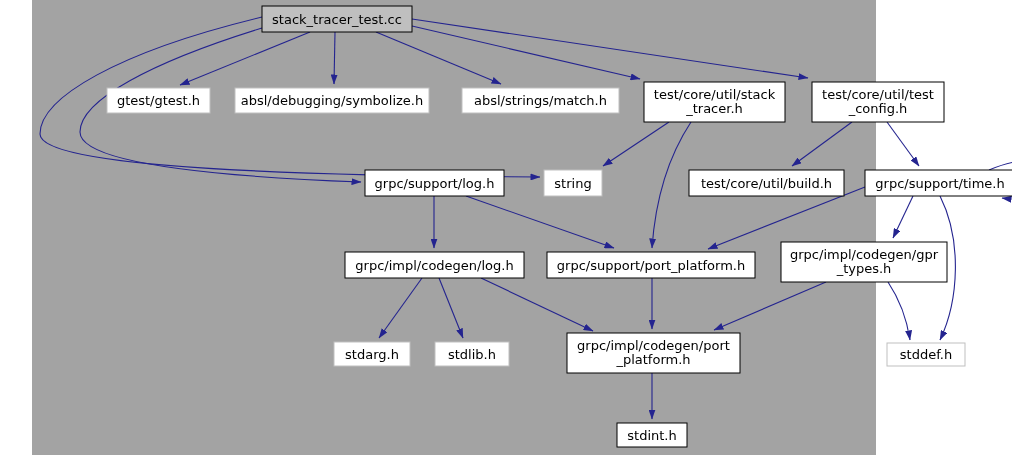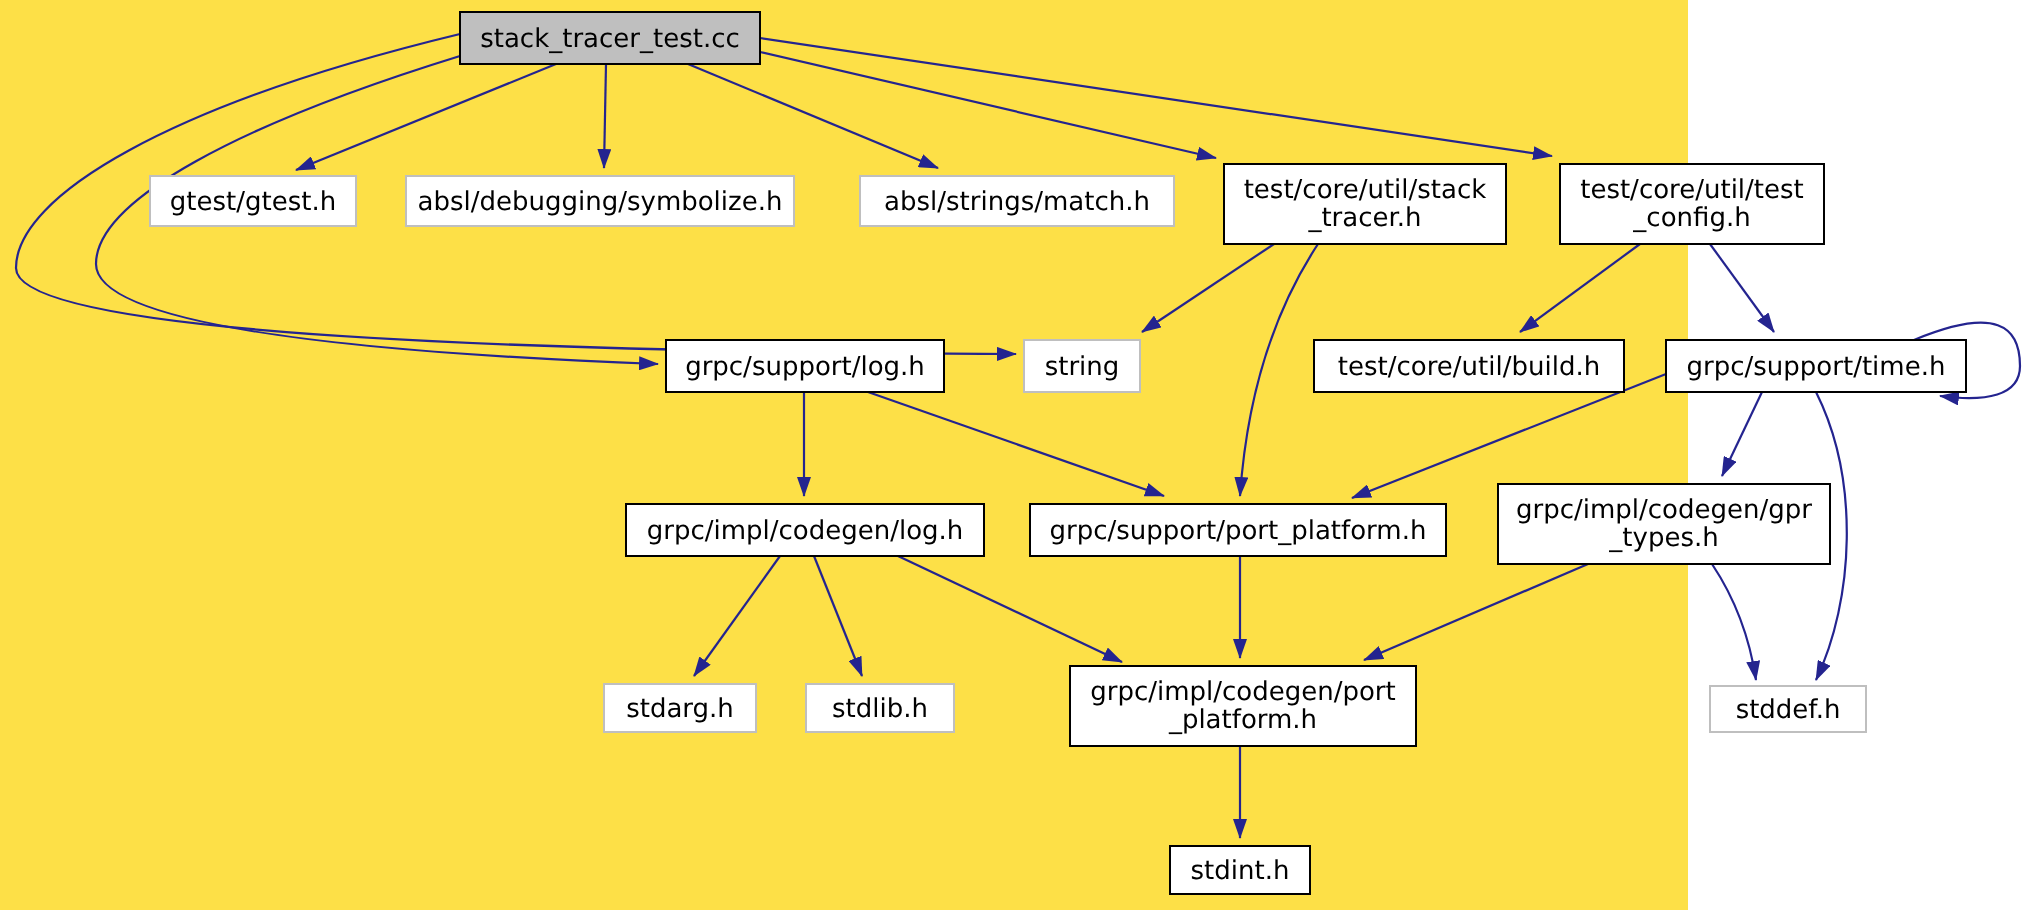--- a/index.html
+++ b/index.html
@@ -5,21 +5,22 @@
   html, body {
     margin: 0;
     padding: 0;
     background: #ffffff;
     font-family: "DejaVu Sans", "Liberation Sans", sans-serif;
   }
   #graph-wrap {
     position: relative;
     width: 844px;
     height: 455px;
-    background: #fde047;
+    background: #a3a3a3;
+    margin-left: 32px;
   }
   svg { display: block; }
   .edge {
     fill: none;
     stroke-width: 1.1px;
   }
   .node-rect { stroke-width: 1px; }
   .node-label {
     font-family: "DejaVu Sans", "Liberation Sans", sans-serif;
     font-size: 13px;

